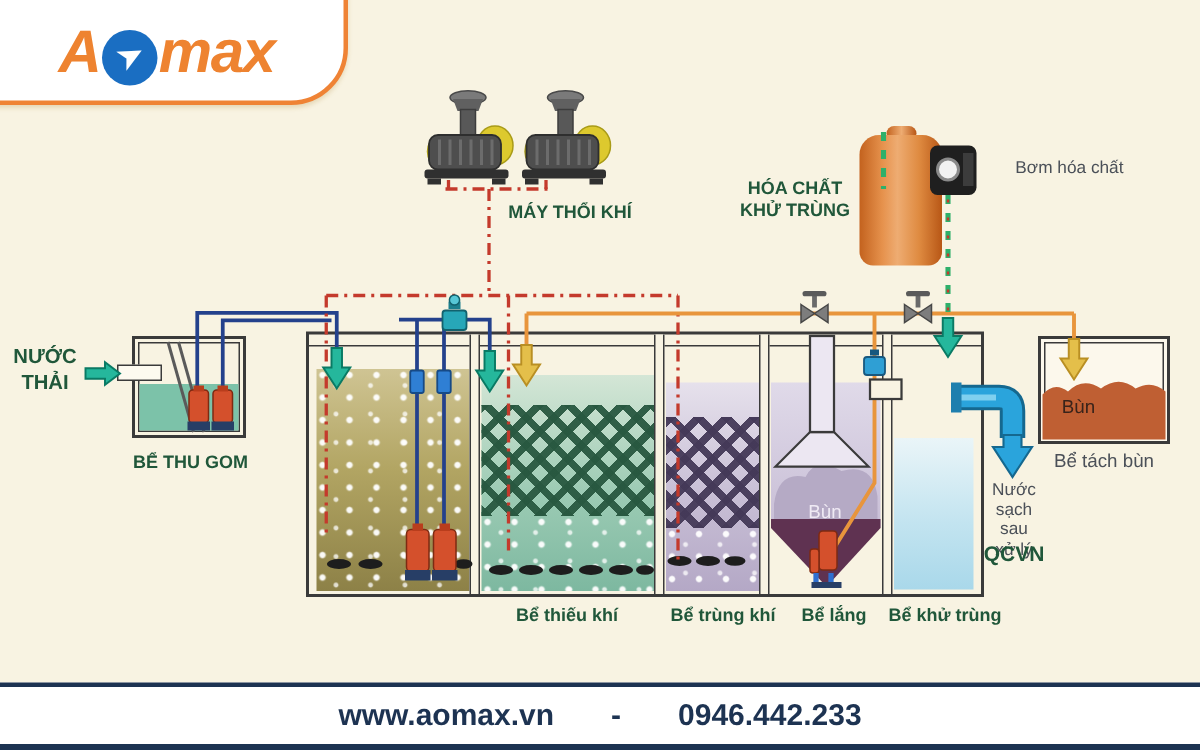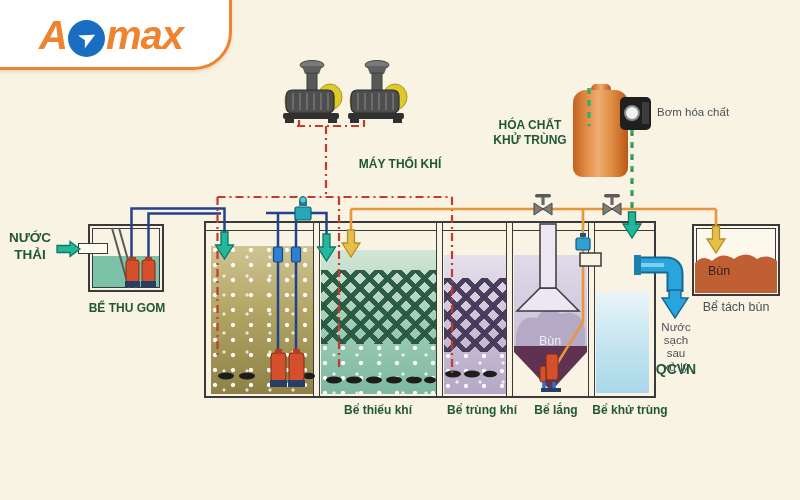--- a/index.html
+++ b/index.html
@@ -278,24 +278,24 @@
       <path d="M5,33 V50 M12,33 V50 M19,33 V50 M26,33 V50 M33,33 V50 M40,33 V50" stroke="#6c6c6c" stroke-width="2"></path>
       <rect x="-5" y="53" width="56" height="6" rx="2" fill="#303030"></rect>
       <rect x="-3" y="59" width="9" height="4" fill="#303030"></rect>
         <rect x="40" y="59" width="9" height="4" fill="#303030"></rect>
     </g>
   </svg>
 
   <div class="lbl" style="left:2px;top:230px;width:56px;font-size:13.5px;">NƯỚC
 THẢI</div>
   <div class="lbl" style="left:77px;top:301px;width:100px;">BỂ THU GOM</div>
-  <div class="lbl" style="left:340px;top:134px;width:120px;margin-top:23px;">MÁY THỔI KHÍ</div>
+  <div class="lbl" style="left:320px;top:134px;width:120px;">MÁY THỔI KHÍ</div>
   <div class="lbl" style="left:478px;top:118px;width:104px;">HÓA CHẤT
 KHỬ TRÙNG</div>
-  <div class="lbl-grey" style="left:657px;top:106px;width:92px;text-align:left;font-size:11.5px;">Bơm hóa chất</div>
+  <div class="lbl-grey" style="left:657px;top:106px;width:92px;text-align:right;font-size:11.5px;">Bơm hóa chất</div>
 
   <div class="lbl" style="left:323px;top:403px;width:110px;">Bể thiếu khí</div>
   <div class="lbl" style="left:427px;top:403px;width:110px;">Bể trùng khí</div>
   <div class="lbl" style="left:516px;top:403px;width:80px;">Bể lắng</div>
   <div class="lbl" style="left:575px;top:403px;width:110px;">Bể khử trùng</div>
 
   <div class="lbl-grey" style="left:528px;top:334px;width:44px;color:#efeaf4;font-size:12.5px;z-index:9;">Bùn</div>
   <div class="lbl-grey" style="left:697px;top:264px;width:44px;color:#38231a;font-size:12.5px;">Bùn</div>
   <div class="lbl-grey" style="left:684px;top:300px;width:104px;font-size:12.5px;">Bể tách bùn</div>
   <div class="lbl-grey" style="left:650px;top:321px;width:52px;font-size:11.5px;">Nước
@@ -308,13 +308,18 @@
   <div class="logo-panel">
     <div class="logo-row">
       <span>A</span>
         <span class="logo-circle">
           <span class="swoosh">➤</span>
         </span>
         <span>max</span>
     </div>
   </div>
 
+  <div class="footer">
+    <span>www.aomax.vn</span>
+    <span>-</span>
+    <span>0946.442.233</span>
+  </div>
 </div>
 
 </body></html>

